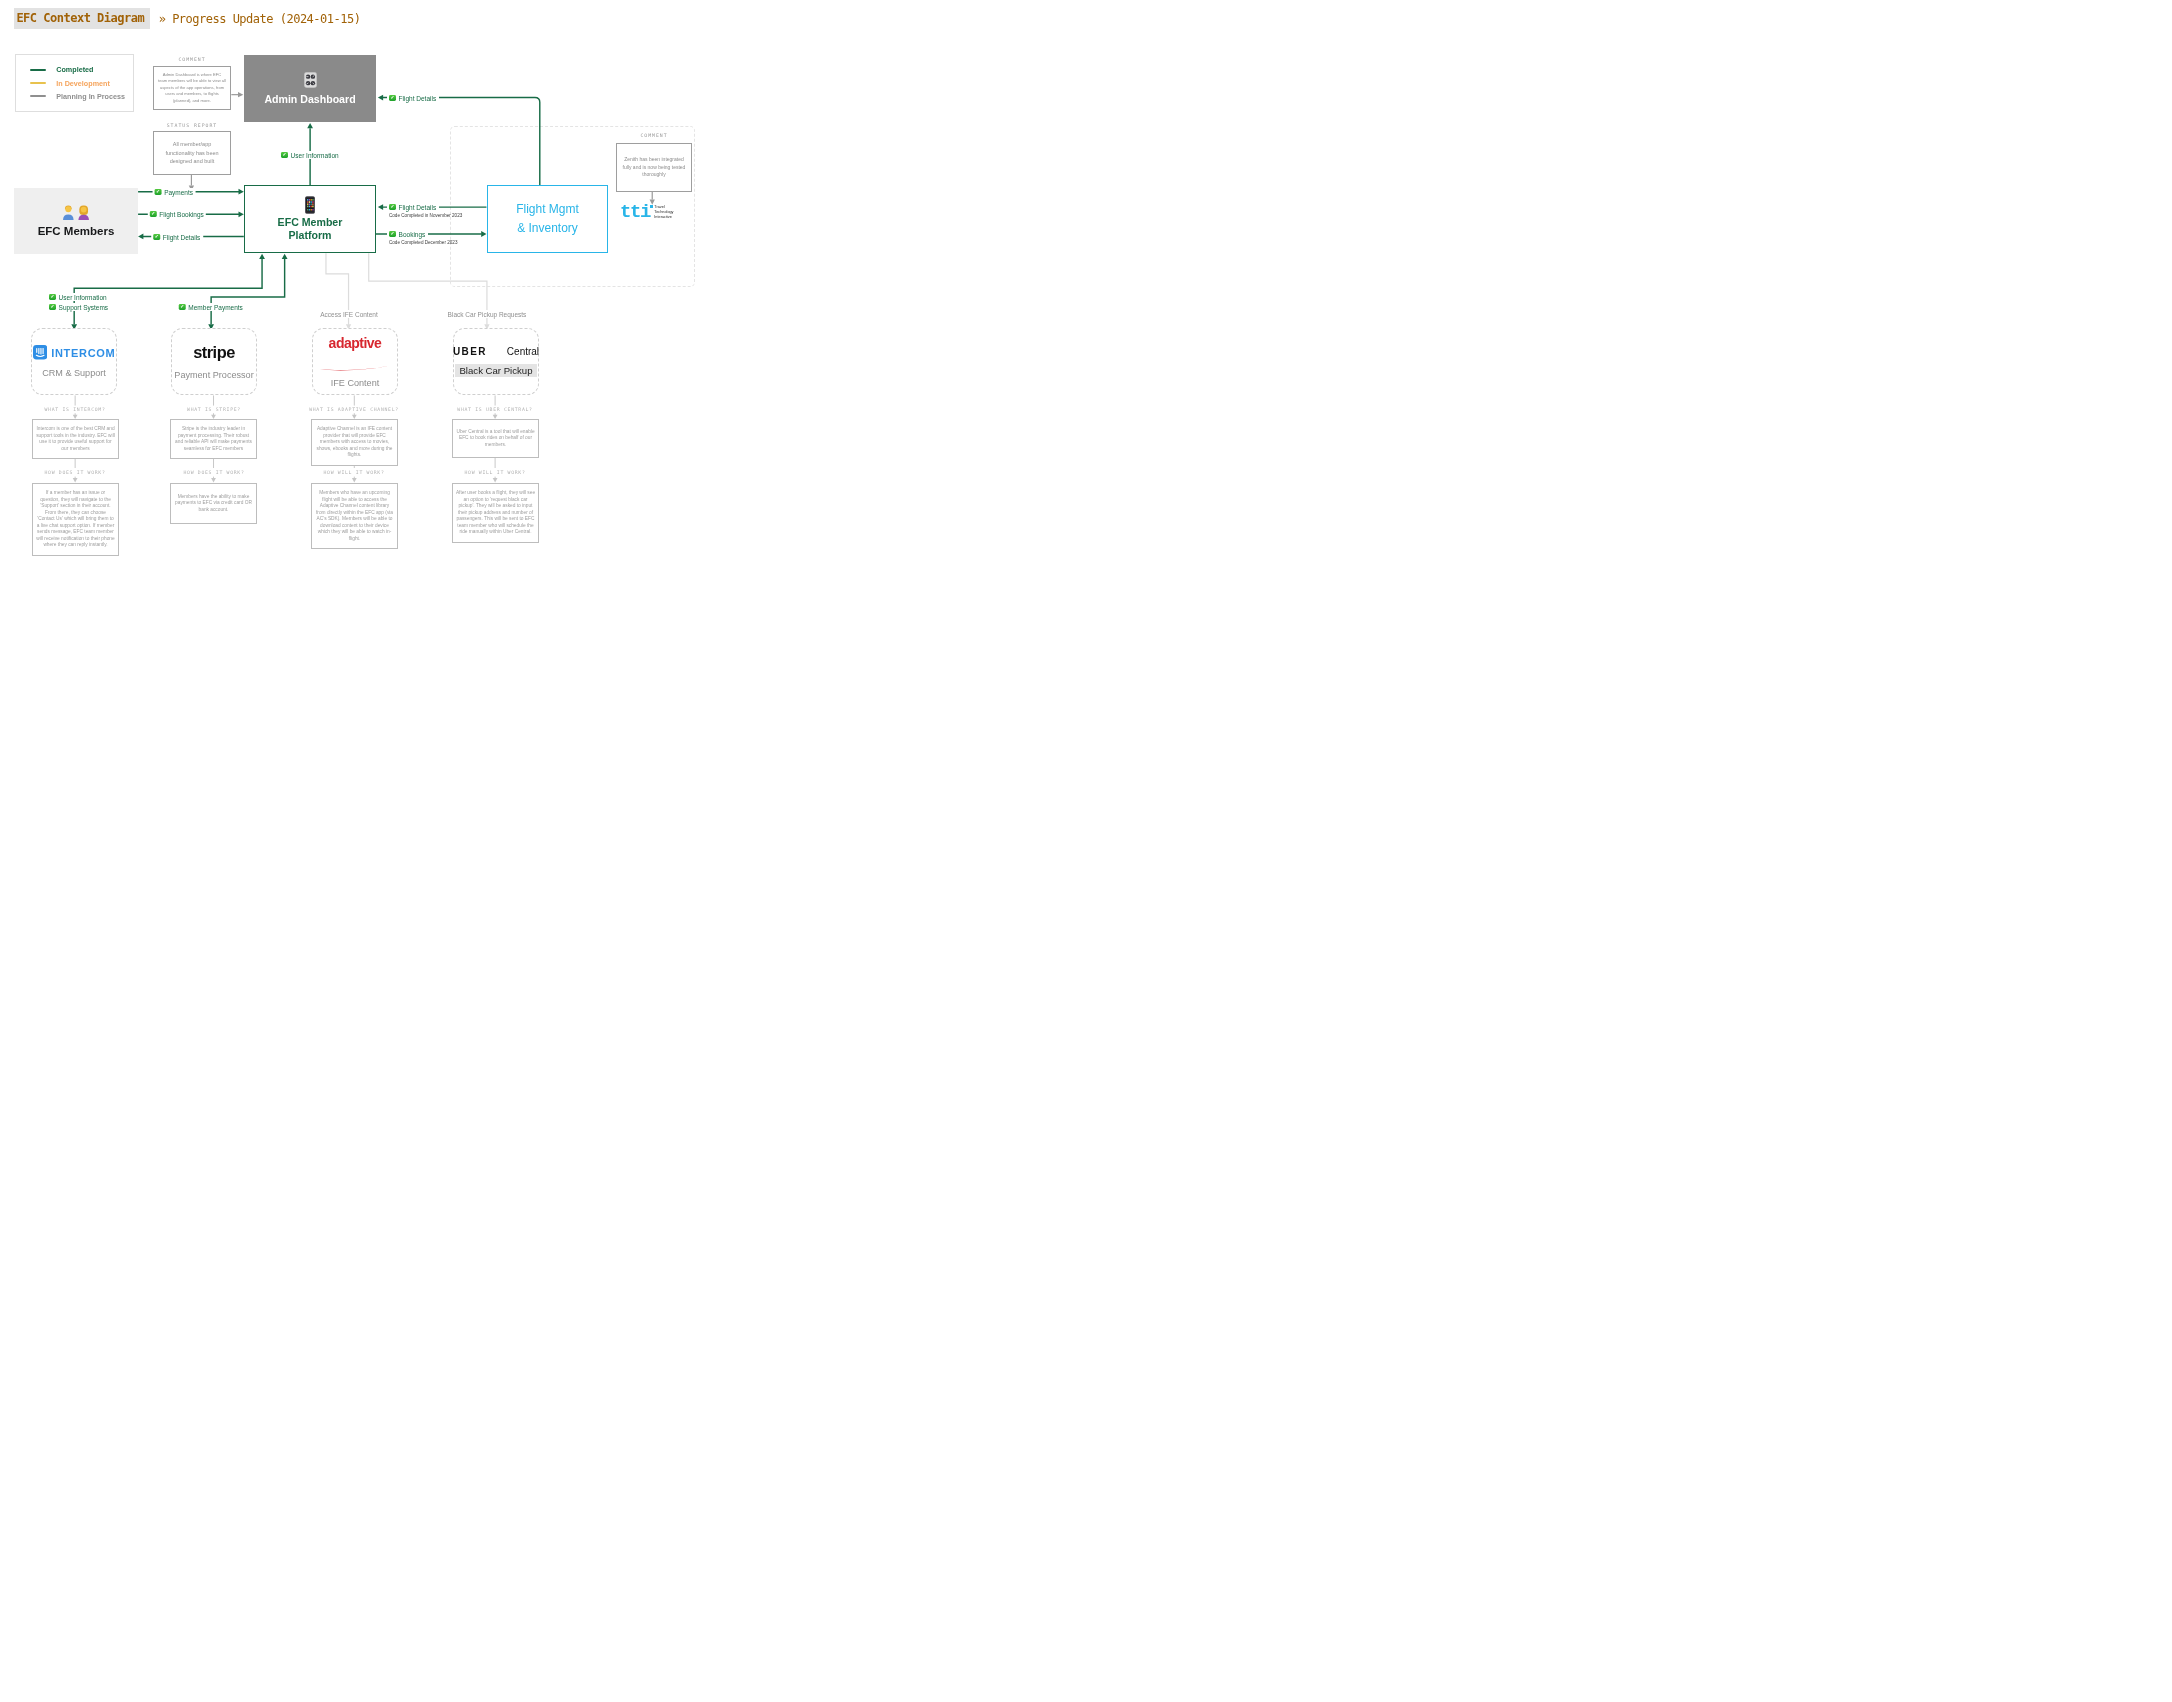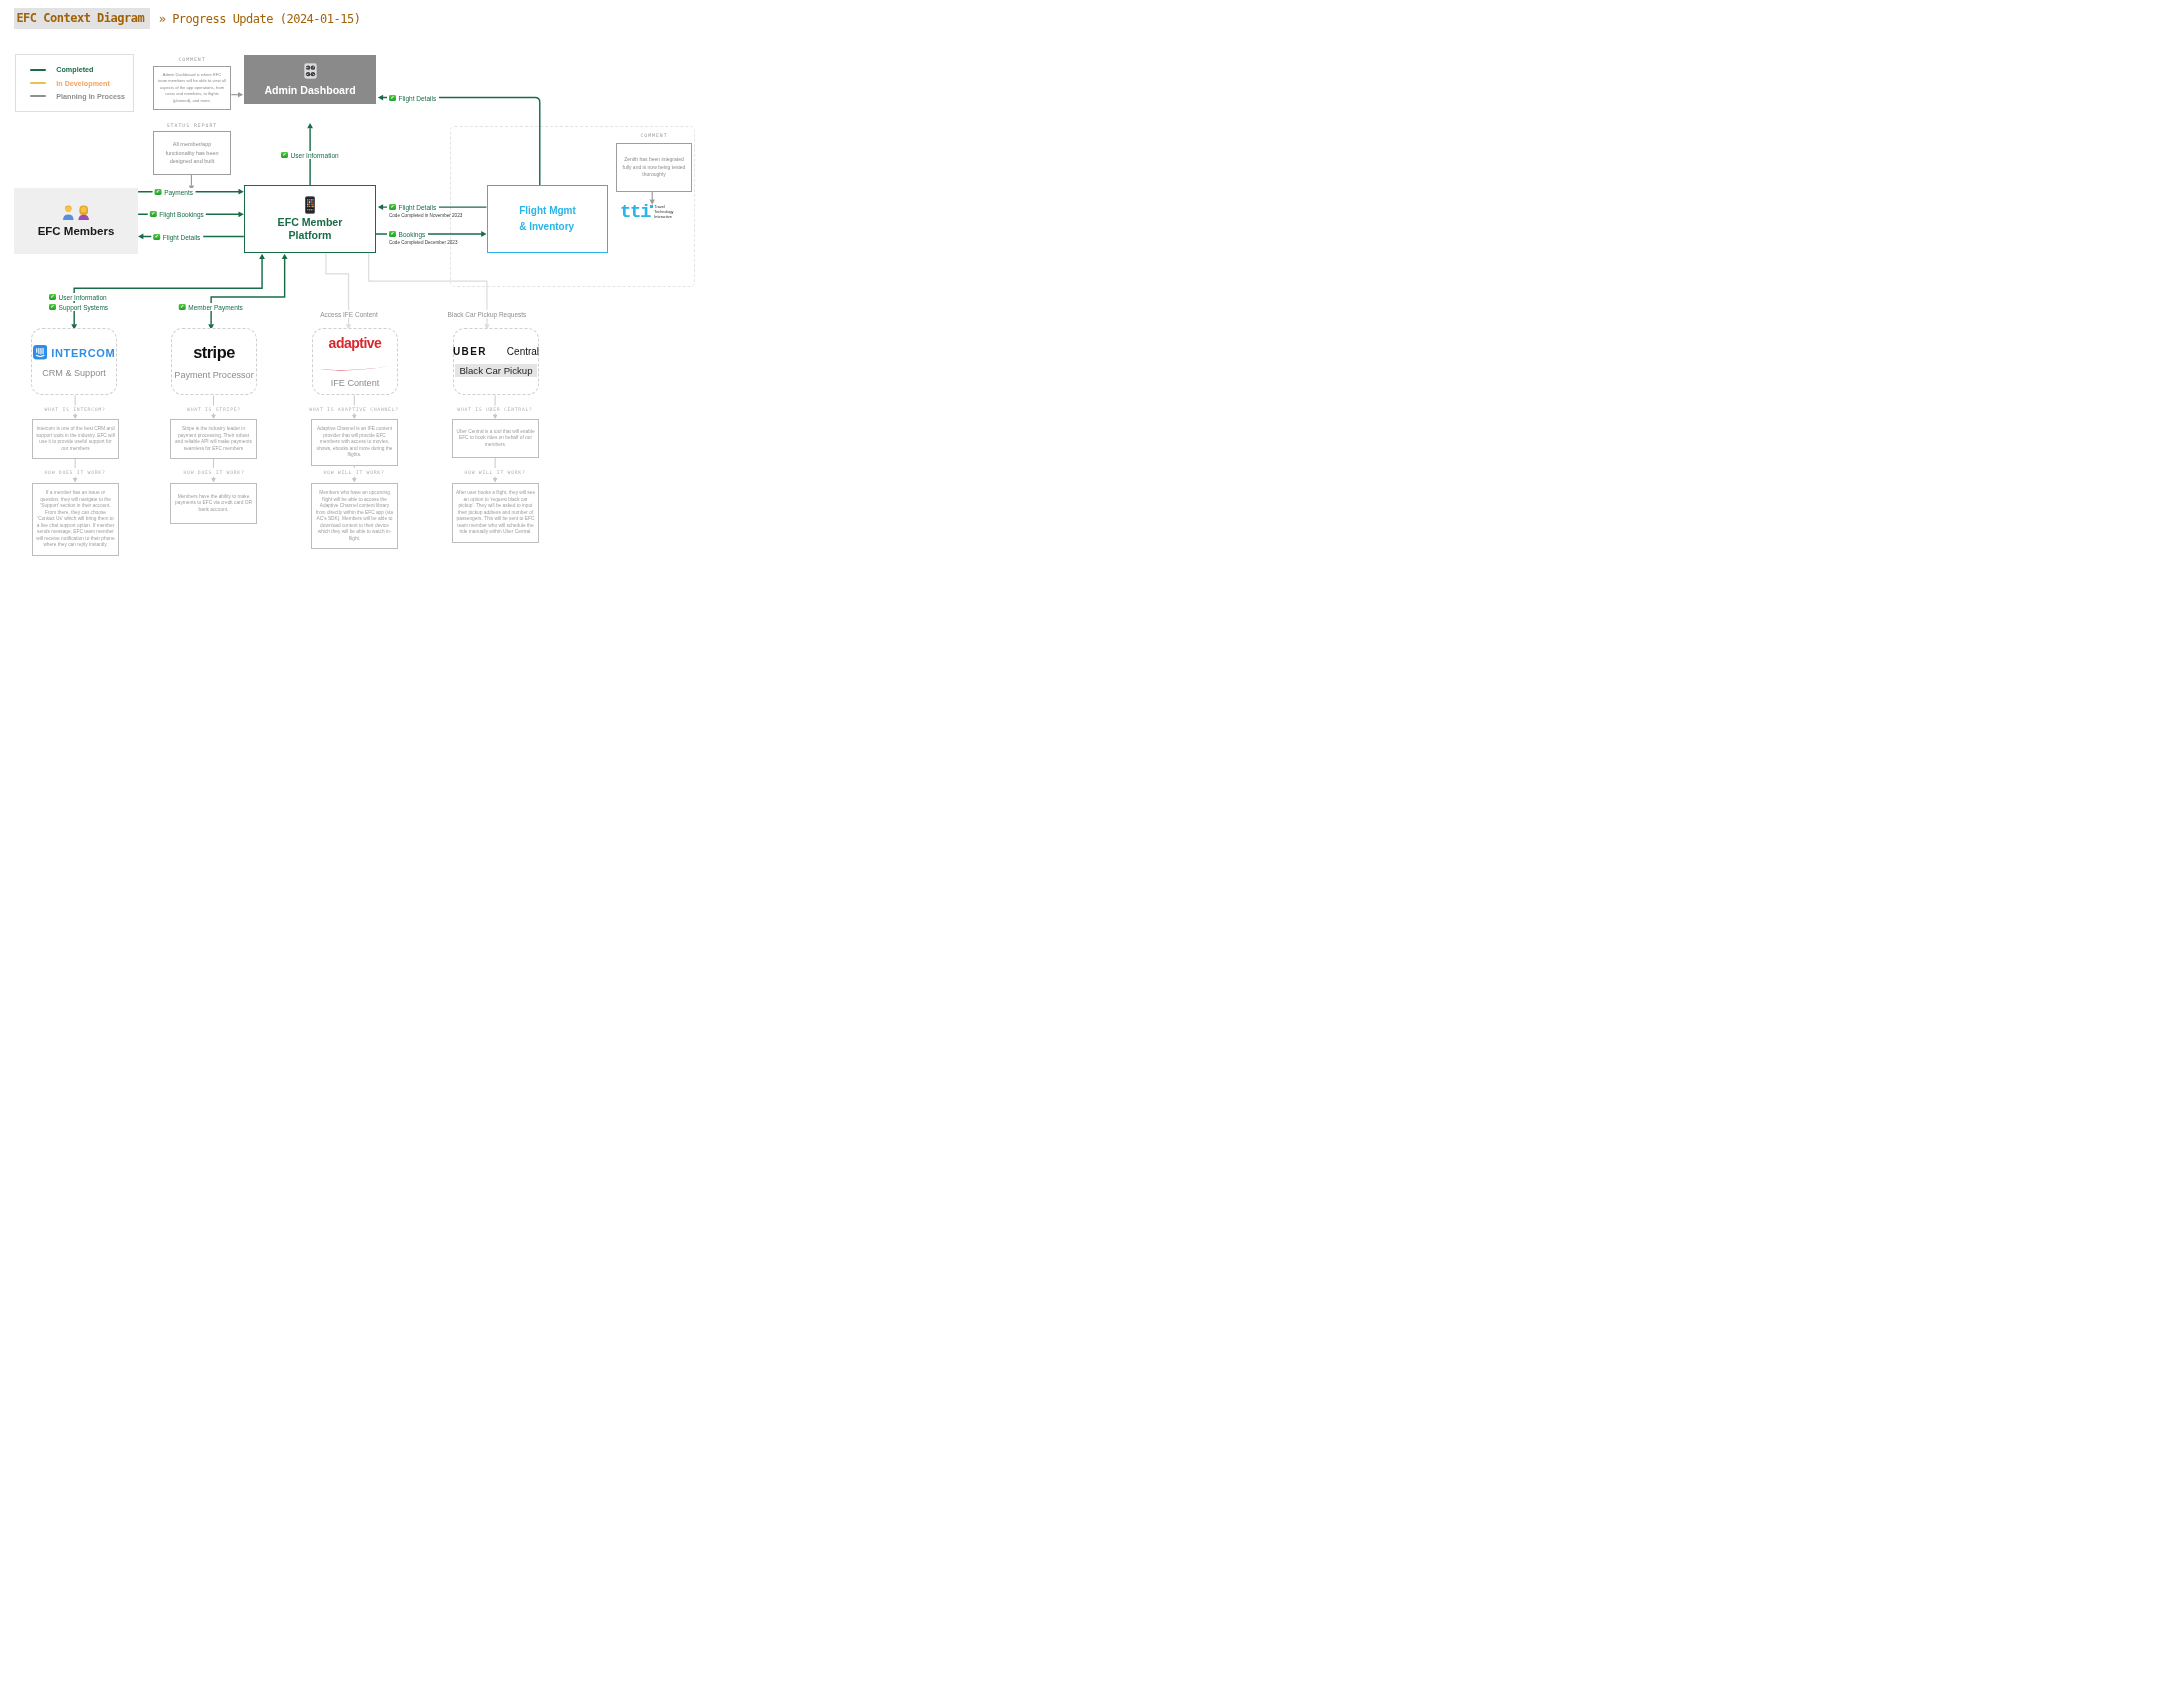--- a/index.html
+++ b/index.html
@@ -21,28 +21,28 @@
   .lg-text { font-size:7.2px; font-weight:700; }
 
   
   .mono-label { font-family:"DejaVu Sans Mono", monospace; letter-spacing:1px; color:#9a9a9a;
                 font-size:4.8px; text-align:center; }
   .note-box { background:#fff; border:1.2px solid #9e9e9e; color:#8c8c8c; display:flex; align-items:center;
               justify-content:center; text-align:center; padding:2.9px 3.8px; line-height:1.55; }
 
   
   .node { position:absolute; display:flex; flex-direction:column; align-items:center; justify-content:center; }
-  .admin-node { left:244px; top:55px; width:132px; height:49px; background:#8a8a8a; gap:4.8px; }
+  .admin-node { left:244px; top:55px; width:132px; height:67px; background:#8a8a8a; gap:4.8px; }
   .admin-title { color:#fff; font-weight:700; font-size:10.6px; }
   .members-node { left:14px; top:188px; width:124px; height:66px; background:#efefef; gap:4.8px; }
   .members-title { color:#17181a; font-weight:700; font-size:11.5px; }
   .platform-node { left:244px; top:185px; width:132px; height:68px; background:#fff; border:1.9px solid #186C47; gap:1.9px; }
   .platform-title { color:#186C47; font-weight:700; font-size:10.6px; line-height:1.25; text-align:center; }
   .mgmt-node { left:487px; top:185px; width:121px; height:68px; background:#fff; border:1.9px solid #29B5E8; }
-  .mgmt-title { color:#29B5E8; font-weight:700; font-size:10px; line-height:1.6; }
+  .mgmt-title { color:#29B5E8; font-weight:400; font-size:12px; line-height:1.6; text-align:center; }
 
   
   .plan-region { position:absolute; left:450px; top:126px; width:245px; height:161px;
                  border:1px dashed #e4e4e4; border-radius:4.8px; }
 
   
   .flow-label { position:absolute; display:inline-flex; align-items:center; gap:2.9px; background:#fff;
                 color:#186C47; font-size:6.5px; padding:0.5px 2.4px; white-space:nowrap; transform:translate(-50%,-50%); }
   .flow-label.left-anchor { transform:translate(0,-50%); }
   .chk { display:inline-block; width:6.3px; height:6.3px; border-radius:1.4px; flex:0 0 6.3px;

